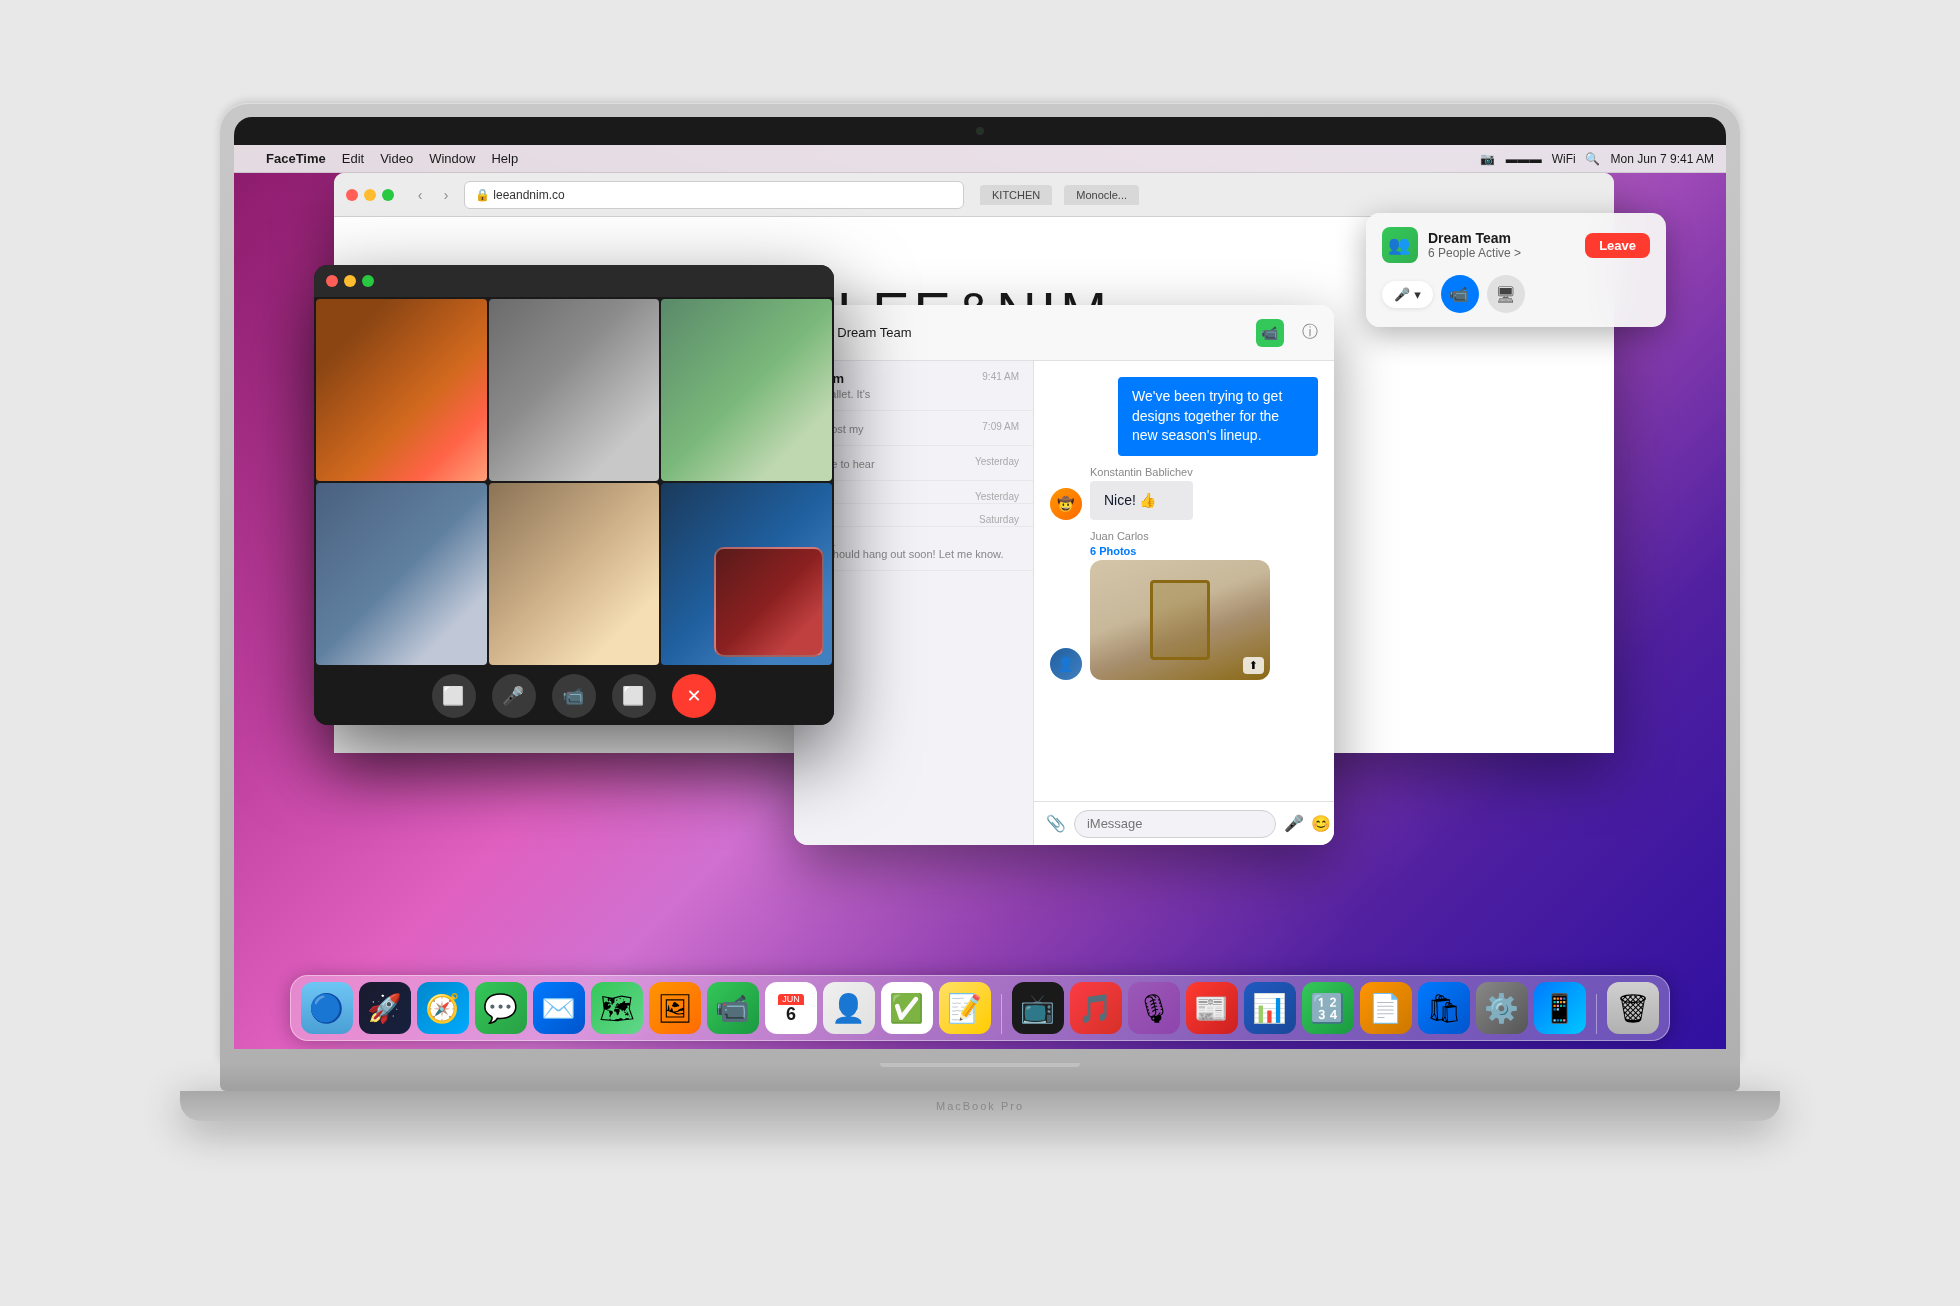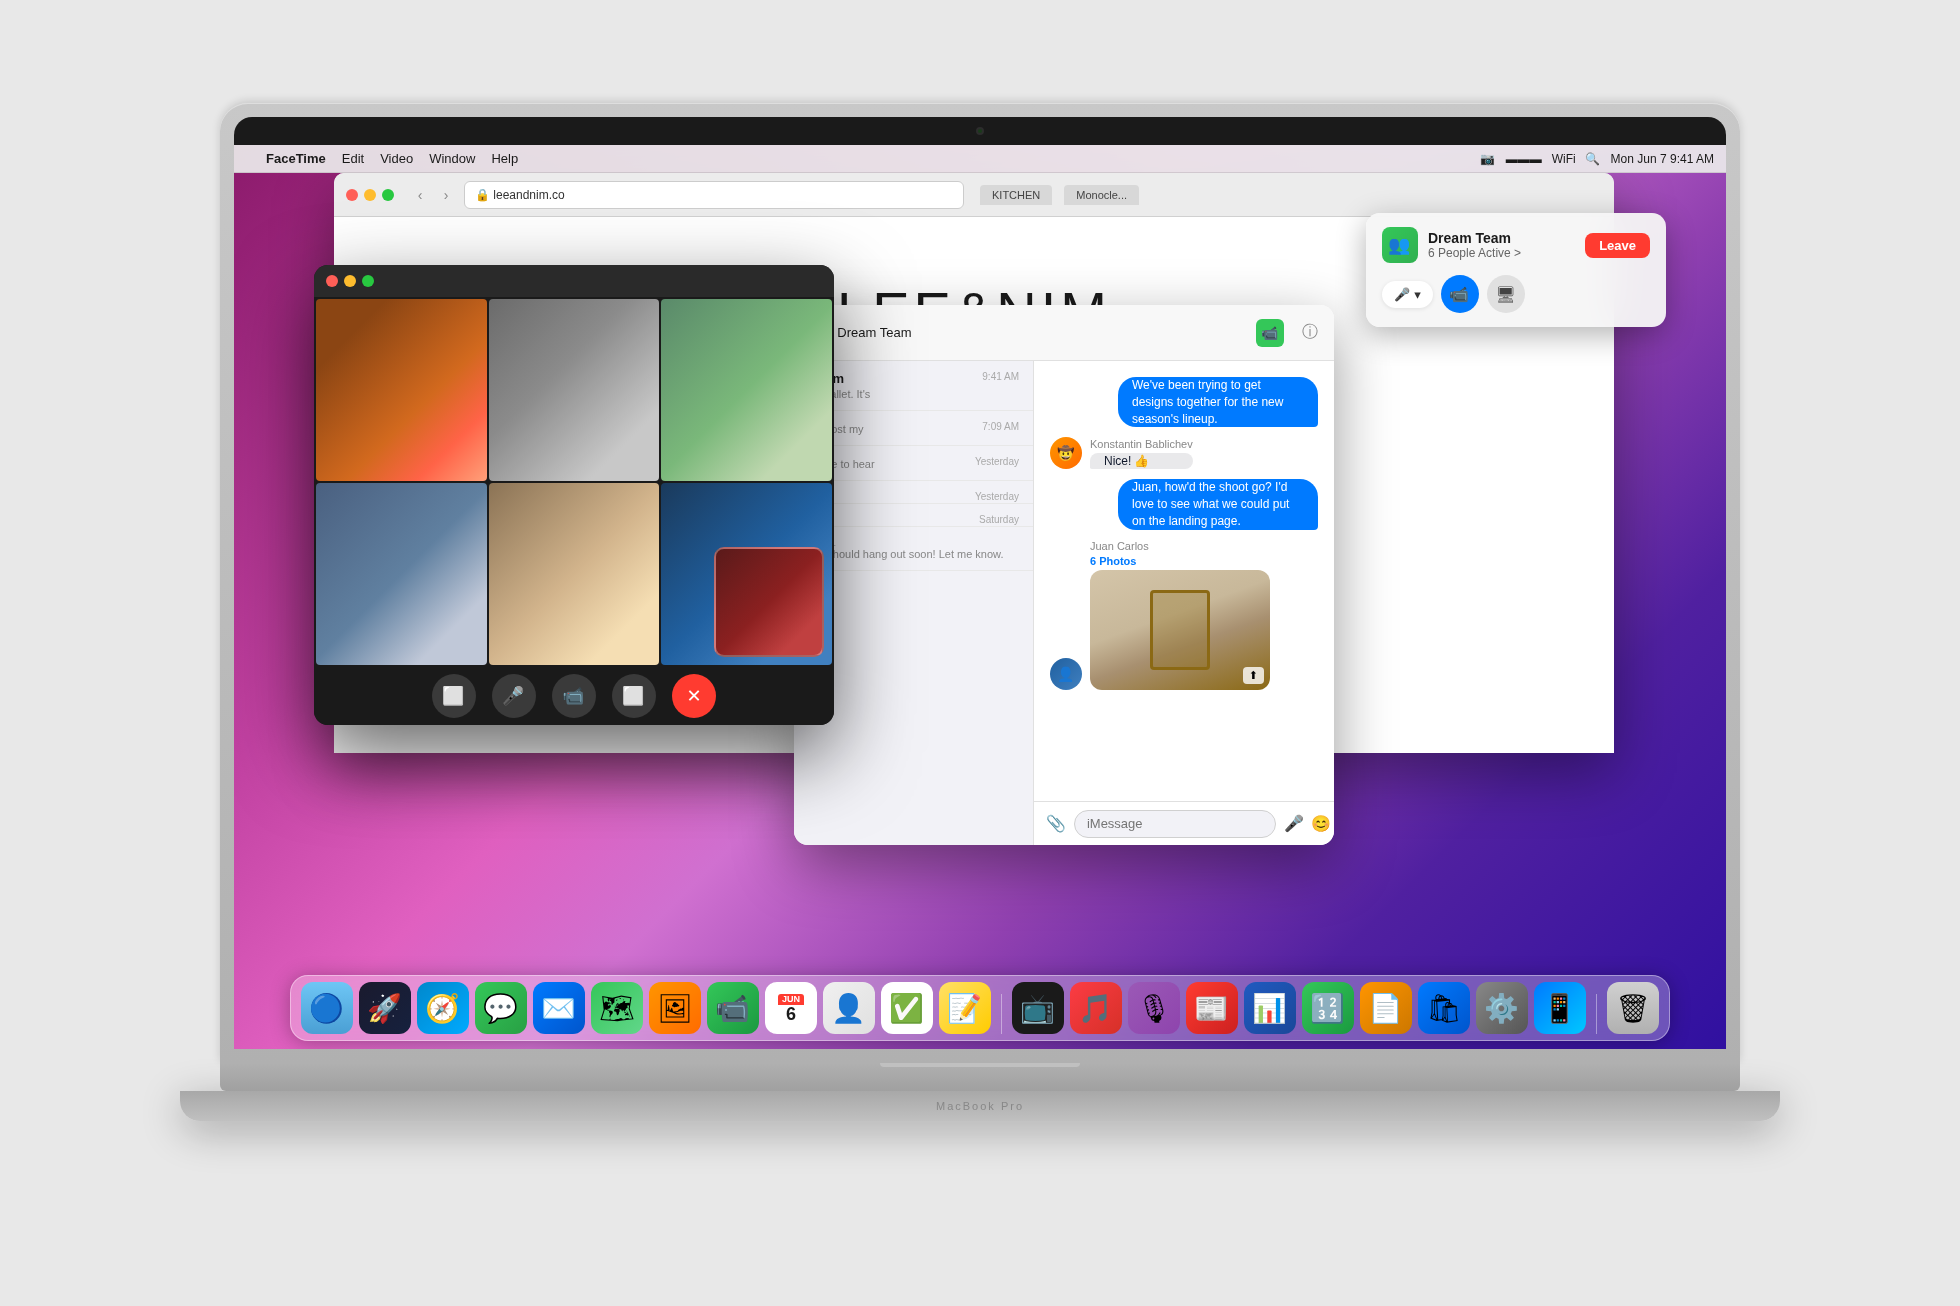--- a/index.html
+++ b/index.html
@@ -428,23 +428,23 @@
       flex-shrink: 0;
       overflow: hidden;
       display: flex;
       align-items: center;
       justify-content: center;
       font-size: 14px;
     }
 
     .bubble {
       max-width: 200px;
-      padding: 0 14px;
-      border-radius: 18px;
-      font-size: 12px;
+      padding: 10px 14px;
+      border-radius: 4px;
+      font-size: 14px;
       line-height: 1.4;
     }
 
     .bubble.sent {
       background: #007aff;
       color: white;
       border-bottom-right-radius: 4px;
     }
 
     .bubble.received {
@@ -862,23 +862,20 @@
                 <div class="chat-bubble-wrapper">
                   <div class="avatar-small">
                     <span>🤠</span>
                   </div>
                   <div>
                     <div class="bubble-sender-name">Konstantin Bablichev</div>
                     <div class="bubble received">Nice! 👍</div>
                   </div>
                 </div>
 
-                <div class="chat-bubble-wrapper sent">
-                  <div class="bubble sent">Juan, how'd the shoot go? I'd love to see what we could put on the landing page.</div>
-                </div>
 
                 <div class="chat-bubble-wrapper">
                   <div class="avatar-small" style="background:linear-gradient(135deg,#2060a0,#4080c0);">
                     <span>👤</span>
                   </div>
                   <div>
                     <div class="bubble-sender-name">Juan Carlos</div>
                     <div class="photo-count-badge">6 Photos</div>
                     <div class="photo-bubble">
 
@@ -929,21 +926,21 @@
             <div class="dock-icon dock-finder">🔵</div>
             <div class="dock-icon dock-launchpad">🚀</div>
             <div class="dock-icon dock-safari">🧭</div>
             <div class="dock-icon dock-messages">💬</div>
             <div class="dock-icon dock-mail">✉️</div>
             <div class="dock-icon dock-maps">🗺</div>
             <div class="dock-icon dock-photos">🖼</div>
             <div class="dock-icon dock-facetime">📹</div>
             <div class="dock-icon dock-calendar" style="font-size:22px;">
               <div style="text-align:center;line-height:1;">
-                <div style="background:#ff3b30;color:white;font-size:9px;font-weight:bold;border-radius:3px 3px 0 0;padding:1px 4px;">JUN</div>
+                <div style="background:#ff3b30;color:white;font-size:9px;font-weight:normal;border-radius:3px 3px 0 0;padding:1px 4px;">JUN</div>
                 <div style="font-size:18px;color:#1a1a1a;font-weight:bold;">6</div>
               </div>
             </div>
             <div class="dock-icon dock-contacts">👤</div>
             <div class="dock-icon dock-reminders">✅</div>
             <div class="dock-icon dock-notes">📝</div>
             <div class="dock-separator"></div>
             <div class="dock-icon dock-appletv">📺</div>
             <div class="dock-icon dock-music">🎵</div>
             <div class="dock-icon dock-podcasts">🎙</div>

